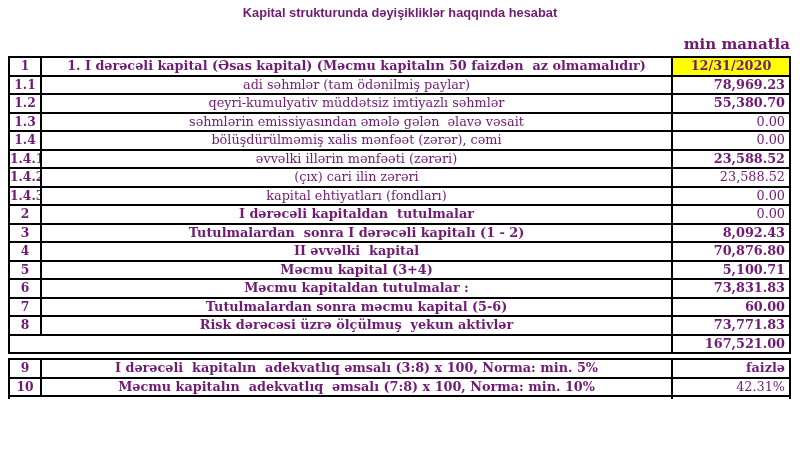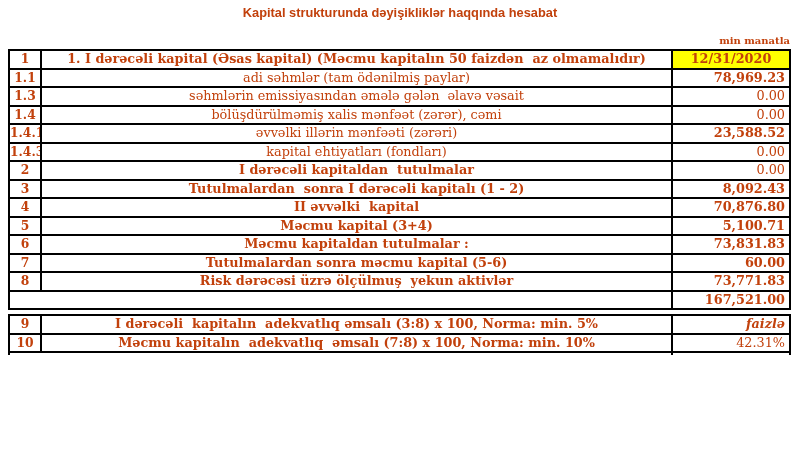--- a/index.html
+++ b/index.html
@@ -3,36 +3,36 @@
 <meta charset="utf-8">
 <style>
   * { margin:0; padding:0; box-sizing:border-box; }
   html,body { background:#ffffff; }
   .page {
     position:relative;
     width:800px; height:474px;
     background:#ffffff;
     overflow:hidden;
     font-family:"DejaVu Serif", serif;
-    color:#c2410c;
+    color:#701a75;
   }
   .title {
     padding-top:5px;
     text-align:center;
     font-family:"Liberation Sans", sans-serif;
     font-weight:bold;
     font-size:12.8px;
     letter-spacing:0px;
   }
   .unit-label {
     margin-top:15px;
     padding-right:10px;
     text-align:right;
     font-weight:bold;
-    font-size:10px;
+    font-size:15px;
   }
   table {
     border-collapse:collapse;
     table-layout:fixed;
     width:783px;
     margin-left:8px;
   }
   table.tbl-main { margin-top:3px; }
   table.tbl-ratios { margin-top:4px; }
   td {
@@ -42,21 +42,21 @@
     line-height:1.1;
     vertical-align:middle;
     overflow:hidden;
   }
   col.col-num { width:32px; }
   col.col-val { width:118px; }
   .c-num { text-align:center; font-weight:bold; font-size:12.3px; }
   .c-desc { text-align:center; padding:0 3px; white-space:pre; }
   .c-val { text-align:right; padding:0 4px; white-space:pre; }
   .bold { font-weight:bold; }
-  .italic { font-style:italic; }
+  .italic { }
   .center { text-align:center; padding:0; }
   .highlight { background:#FFFF00; }
   tr.sliver td { height:3px; border-bottom:none; }
 </style>
 </head>
 <body>
 
 <div class="page">
 
   <div class="title">Kapital strukturunda dəyişikliklər haqqında hesabat</div>
@@ -74,33 +74,43 @@
           <td class="c-num">1</td>
           <td class="c-desc bold">1. I dərəcəli kapital (Əsas kapital) (Məcmu kapitalın 50 faizdən  az olmamalıdır)</td>
           <td class="c-val bold highlight center">12/31/2020</td>
         </tr>
         <tr>
           <td class="c-num">1.1</td>
           <td class="c-desc">adi səhmlər (tam ödənilmiş paylar)</td>
           <td class="c-val bold">78,969.23</td>
         </tr>
         <tr>
+          <td class="c-num">1.2</td>
+          <td class="c-desc">qeyri-kumulyativ müddətsiz imtiyazlı səhmlər</td>
+          <td class="c-val bold">55,380.70</td>
+        </tr>
+        <tr>
           <td class="c-num">1.3</td>
           <td class="c-desc">səhmlərin emissiyasından əmələ gələn  əlavə vəsait</td>
           <td class="c-val">0.00</td>
         </tr>
         <tr>
           <td class="c-num">1.4</td>
           <td class="c-desc">bölüşdürülməmiş xalis mənfəət (zərər), cəmi</td>
           <td class="c-val">0.00</td>
         </tr>
         <tr>
           <td class="c-num">1.4.1</td>
           <td class="c-desc">əvvəlki illərin mənfəəti (zərəri)</td>
           <td class="c-val bold">23,588.52</td>
+        </tr>
+        <tr>
+          <td class="c-num">1.4.2</td>
+          <td class="c-desc">(çıx) cari ilin zərəri</td>
+          <td class="c-val">23,588.52</td>
         </tr>
         <tr>
           <td class="c-num">1.4.3</td>
           <td class="c-desc">kapital ehtiyatları (fondları)</td>
           <td class="c-val">0.00</td>
         </tr>
         <tr>
           <td class="c-num">2</td>
           <td class="c-desc bold">I dərəcəli kapitaldan  tutulmalar</td>
           <td class="c-val">0.00</td>

